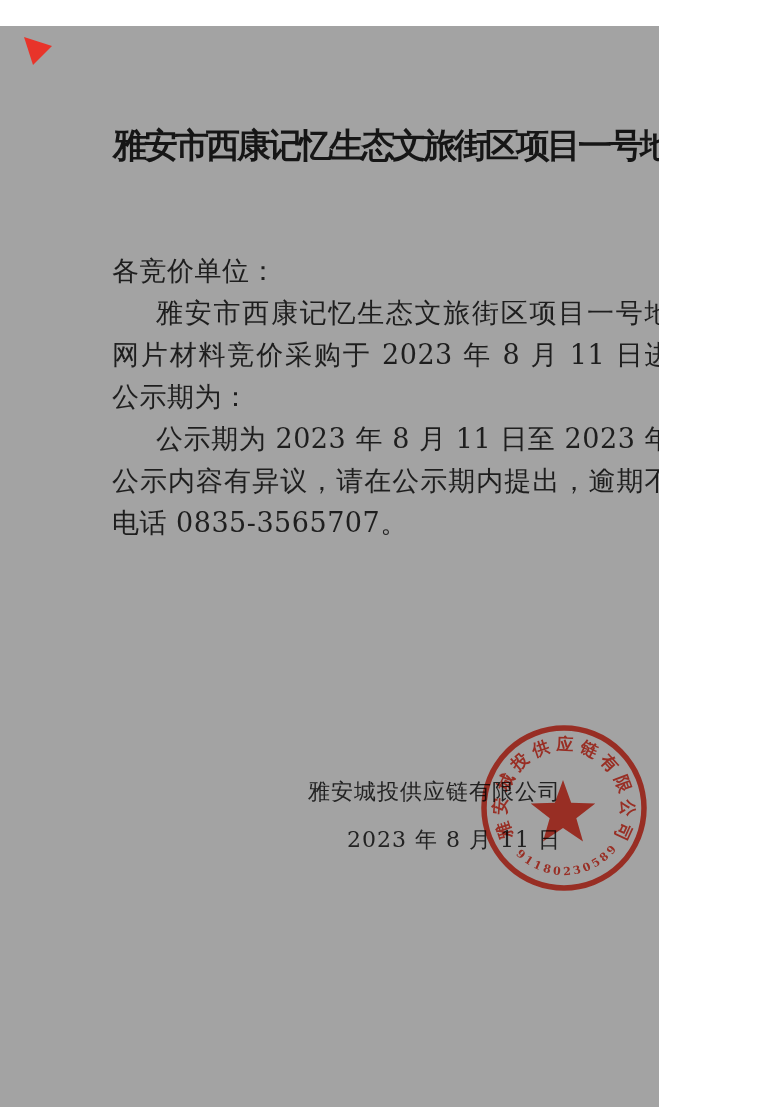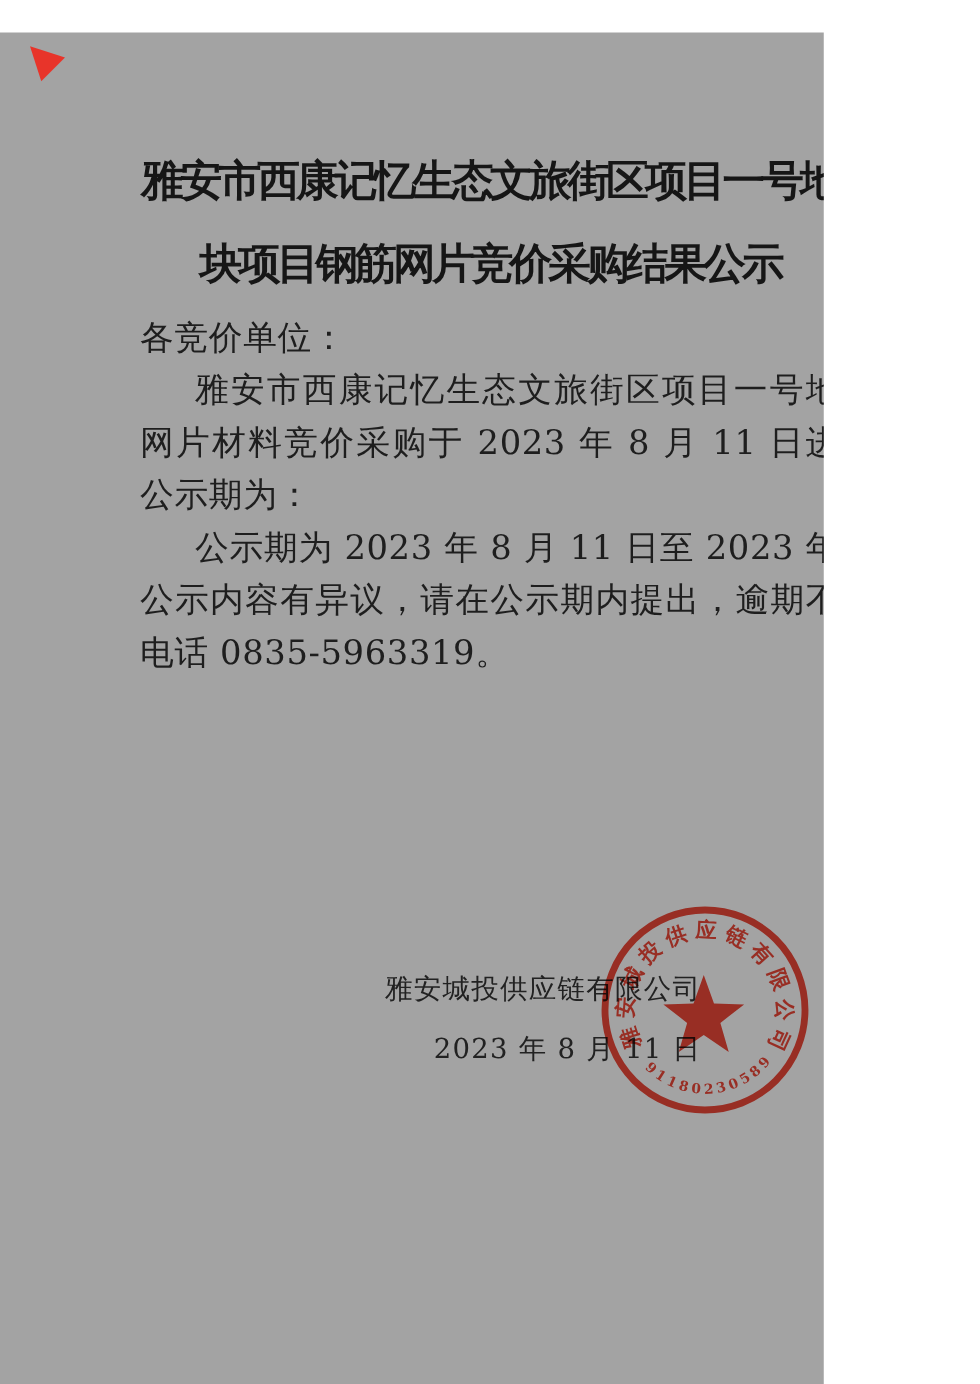--- a/index.html
+++ b/index.html
@@ -60,31 +60,30 @@
 <body>
 
 <div class="page">
 
   <svg class="corner-marker" viewBox="0 0 34 34">
     <polygon points="2,3 30,12 11,31" fill="#e8342a"></polygon>
   </svg>
 
   <div class="title">
     <div>雅安市西康记忆生态文旅街区项目一号地</div>
-    <div>块项目钢筋网片竞价采购结果公示</div>
   </div>
 
   <div class="body-text">
     <div class="bline">各竞价单位：</div>
     <div class="bline indent full">雅安市西康记忆生态文旅街区项目一号地块项目钢筋</div>
     <div class="bline full">网片材料竞价采购于 2023 年 8 月 11 日进行，经评审，竞价</div>
     <div class="bline">公示期为：</div>
     <div class="bline indent full">公示期为 2023 年 8 月 11 日至 2023 年 8 月 13 日，如对</div>
     <div class="bline full">公示内容有异议，请在公示期内提出，逾期不予受理。投诉</div>
-    <div class="bline">电话 0835-5963319。</div>
+    <div class="bline">电话 0835-3565707。</div>
   </div>
 
   <div class="signature">
     <div>雅安城投供应链有限公司</div>
     <div>2023 年 8 月 11 日</div>
   </div>
 
   <svg class="stamp" viewBox="0 0 176 176">
     <defs>
       <path id="arcTop" d="M 38.5,121.3 A 58,58 0 1 1 133.5,121.3" fill="none"></path>

